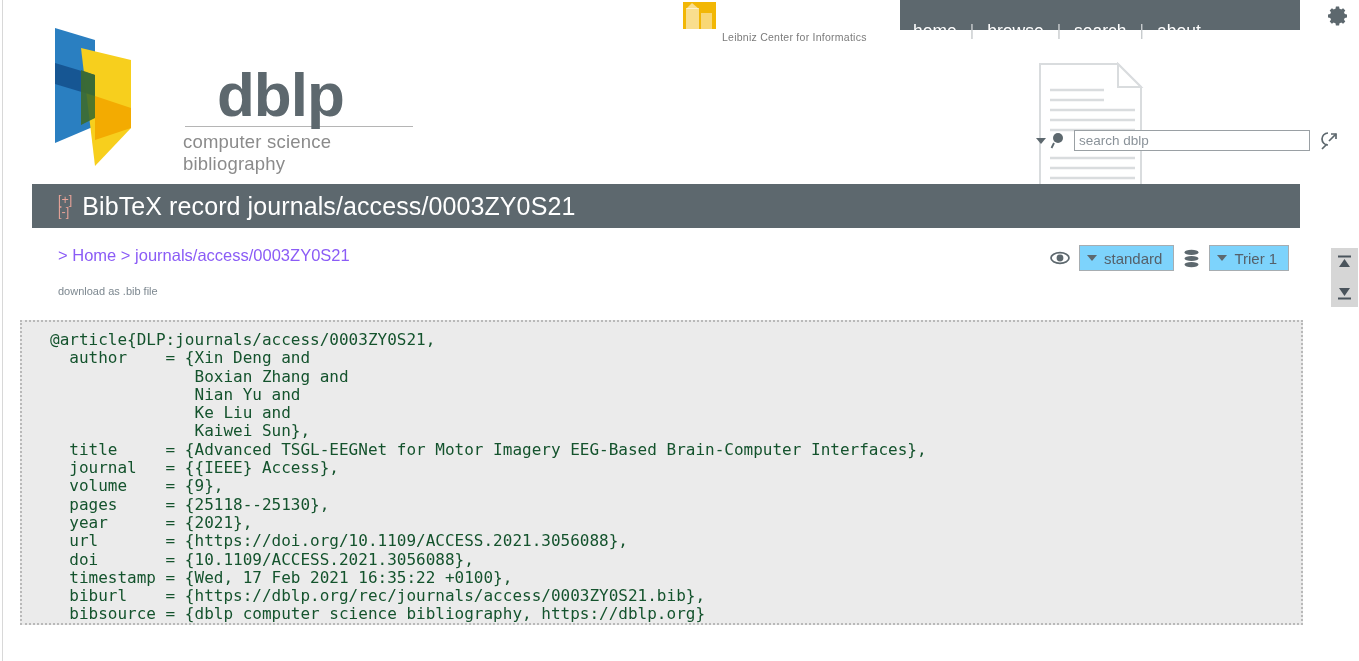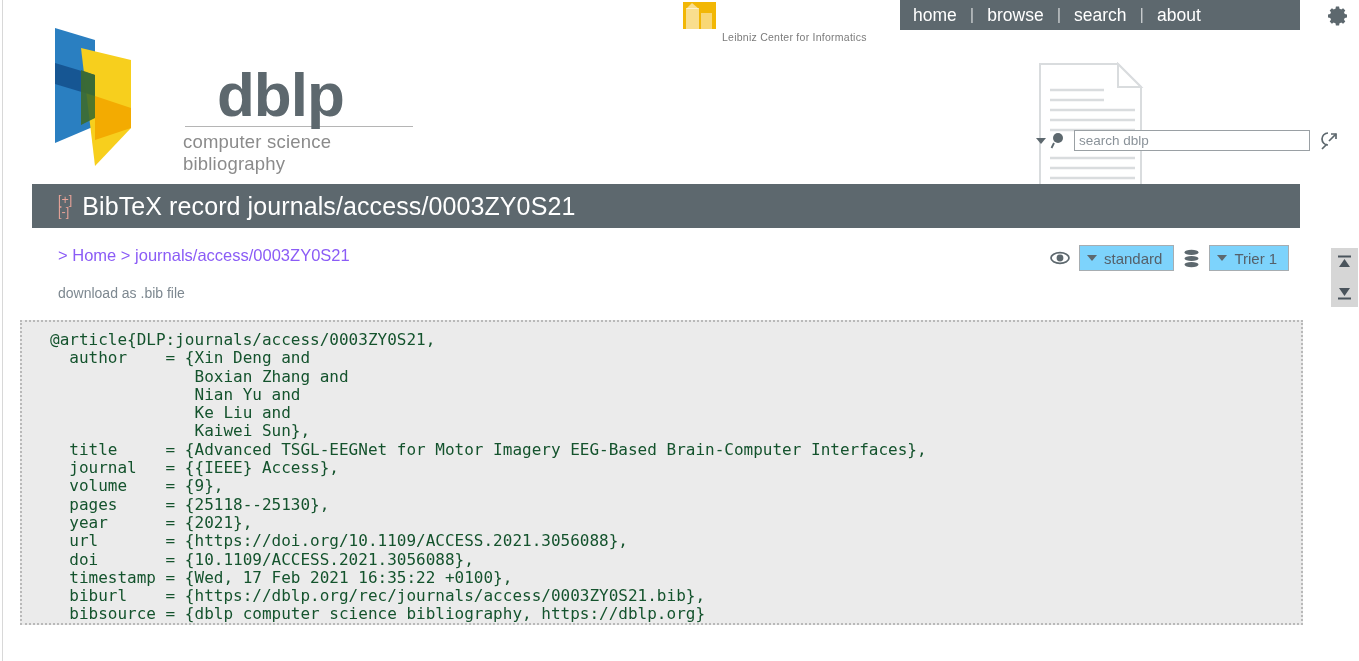--- a/index.html
+++ b/index.html
@@ -28,21 +28,21 @@
 
   
   .navbar {
     position: absolute;
     left: 900px; top: 0;
     width: 400px; height: 30px;
     background: #5d686e;
   }
   .navlinks {
     position: absolute;
-    left: 0; top: 0;
+    left: 0; top: 16px;
     height: 30px;
     display: flex;
     align-items: center;
     gap: 0px;
   }
   .navlinks a {
     color: #ffffff;
     font-size: 17.5px;
     text-decoration: none;
     padding: 0 13px;
@@ -203,21 +203,21 @@
   .breadcrumb {
     position: absolute;
     left: 58px; top: 246px;
     font-size: 16.5px;
     color: #8b5cf6;
   }
 
   .downloadline {
     position: absolute;
     left: 58px; top: 285px;
-    font-size: 14px;
+    font-size: 11px;
     color: #7d8890;
   }
   .downloadline a { color: #7d8890; text-decoration: none; }
 
   .toolrow {
     position: absolute;
     left: 1050px; top: 245px;
     display: flex;
     align-items: center;
     gap: 9px;

